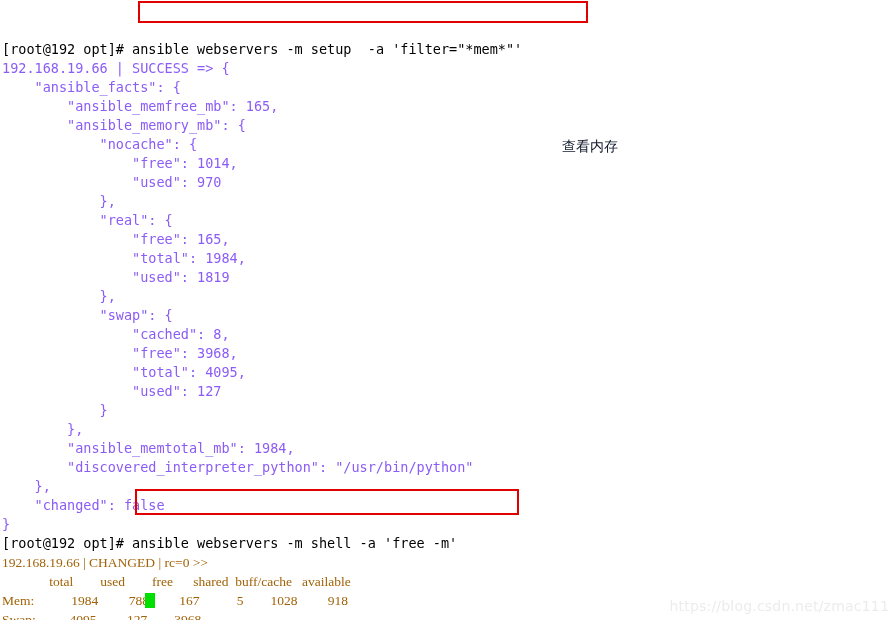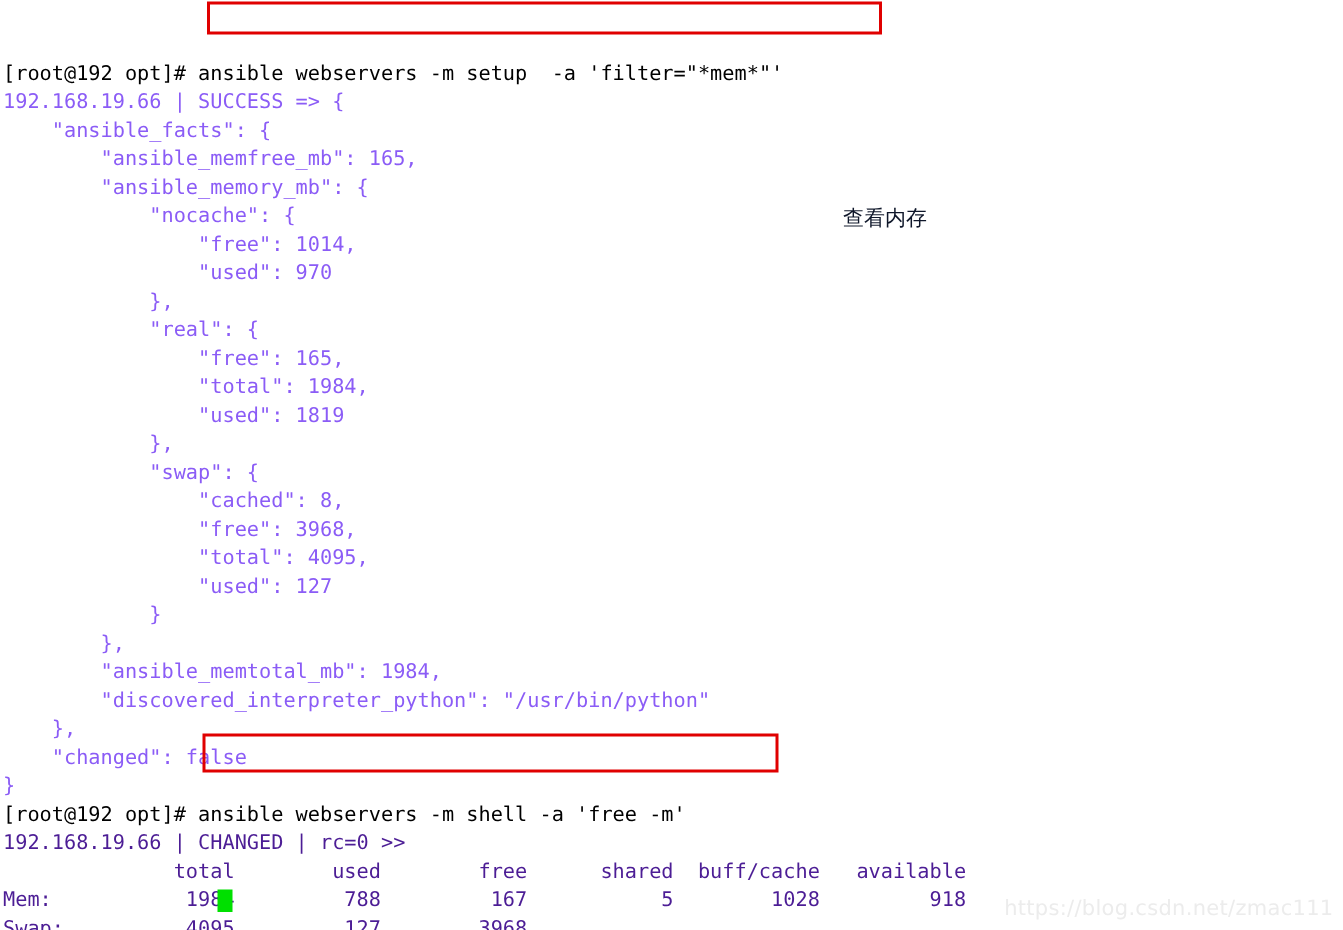--- a/index.html
+++ b/index.html
@@ -32,21 +32,21 @@
 
   .line {
     height: 19px;
     white-space: pre;
     position: relative;
   }
 
   .c-prompt   { color: #000000; }
   .c-cmd      { color: #000000; }
   .c-green    { color: #8b5cf6; }
-  .c-yellow   { color: #4c1d95; }
+  .c-yellow   { color: #a16207; font-family: Liberation Serif, serif; }
 
   
   .box {
     position: absolute;
     border: 2px solid #e00000;
     box-sizing: border-box;
     pointer-events: none;
   }
   #box-cmd1 {
     left: 138px;

